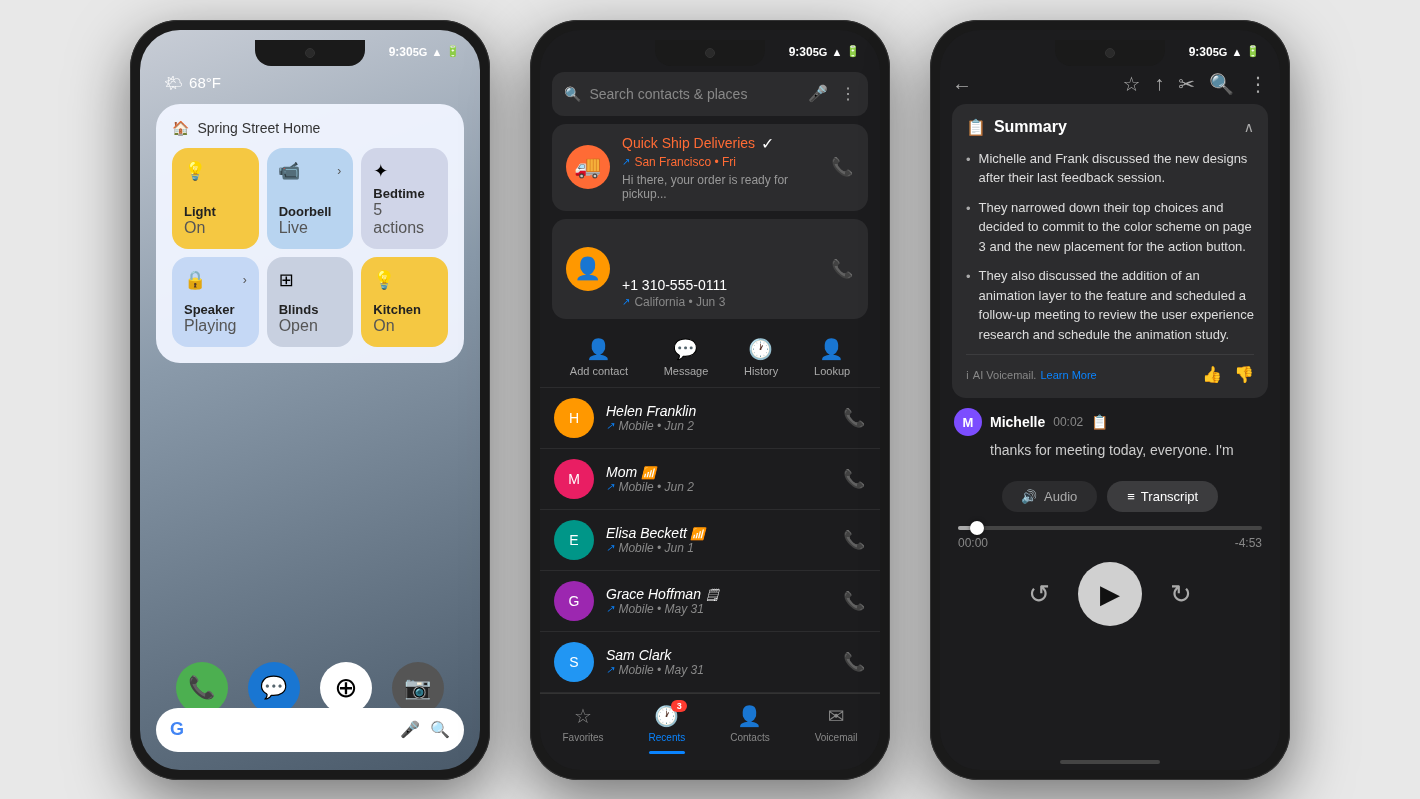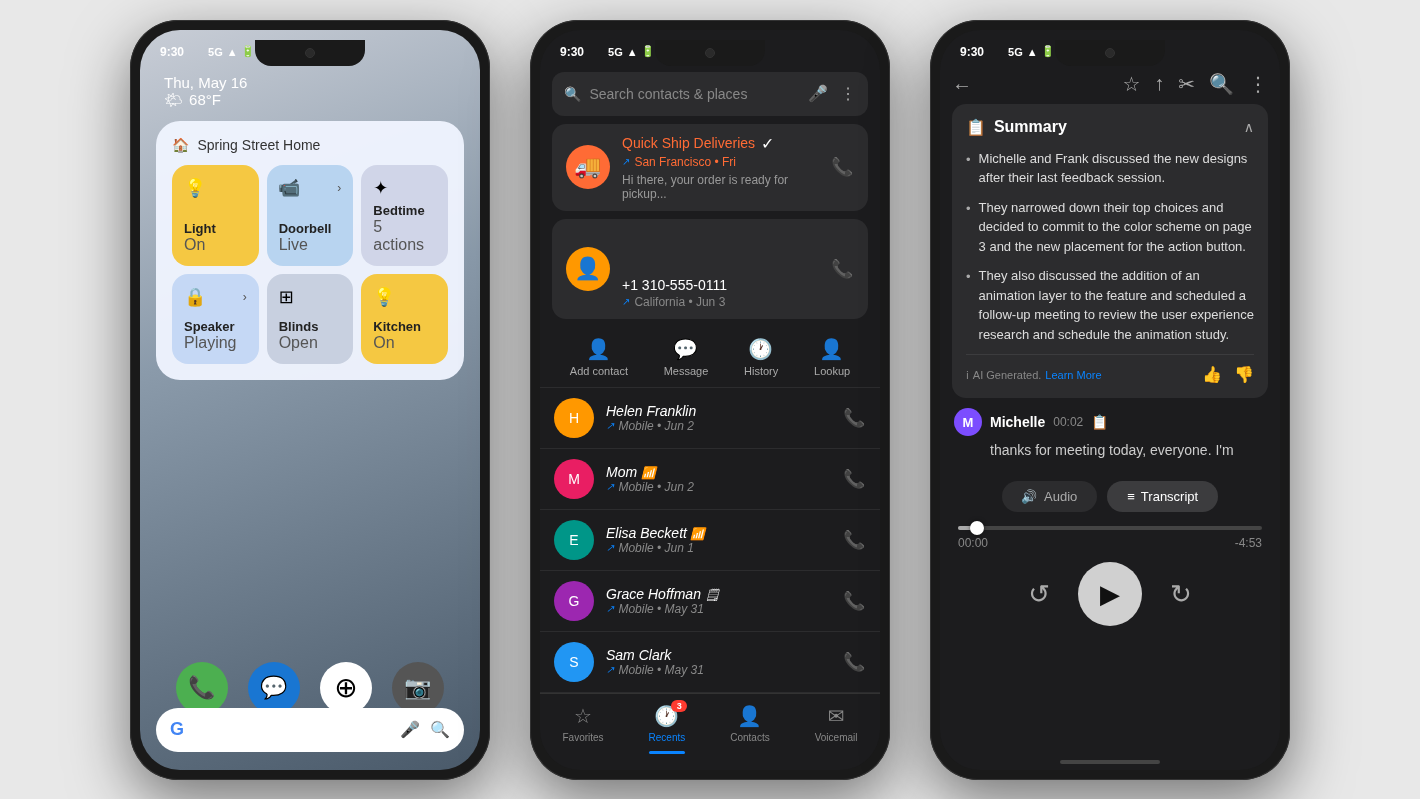--- a/index.html
+++ b/index.html
@@ -49,30 +49,29 @@
     }
     .notch-camera {
       width: 10px;
       height: 10px;
       background: #2a2a2a;
       border-radius: 50%;
       border: 1px solid #333;
     }
     .status-bar {
       display: flex;
-      justify-content: flex-start;
+      justify-content: flex-end;
       align-items: center;
       padding: 8px 20px 0;
       height: 36px;
       font-size: 12px;
       font-weight: 600;
       color: #fff;
       position: relative;
       z-index: 5;
-      gap: 24px;
     }
     .status-bar.dark { color: #fff; }
     .status-icons {
       display: flex;
       align-items: center;
       gap: 4px;
       font-size: 11px;
     }
 
     
@@ -502,21 +501,20 @@
       <div class="status-bar">
         <span>9:30</span>
         <div class="status-icons">
           <span>5G</span>
           <span>▲</span>
           <span>🔋</span>
         </div>
       </div>
 
       <div class="home-date-area">
-        <div class="home-date">Thu, May 16</div>
         <div class="home-weather">
           <span>🌤</span>
           <span>68°F</span>
         </div>
       </div>
 
       <div class="smart-home-card">
         <div class="smart-home-title">
           <span>🏠</span>
           <span>Spring Street Home</span>
@@ -814,21 +812,21 @@
           <span>They narrowed down their top choices and decided to commit to the color scheme on page 3 and the new placement for the action button.</span>
         </div>
         <div class="summary-bullet">
           <span class="bullet-dot">•</span>
           <span>They also discussed the addition of an animation layer to the feature and scheduled a follow-up meeting to review the user experience research and schedule the animation study.</span>
         </div>
 
         <div class="ai-footer">
           <div class="ai-text">
             <span>ℹ</span>
-            <span>AI Generated.</span>
+            <span>AI Voicemail.</span>
             <a class="learn-more">Learn More</a>
           </div>
           <div class="ai-actions">
             <span class="ai-action-icon">👍</span>
             <span class="ai-action-icon">👎</span>
           </div>
         </div>
       </div>
 
       <div class="transcript-message">

